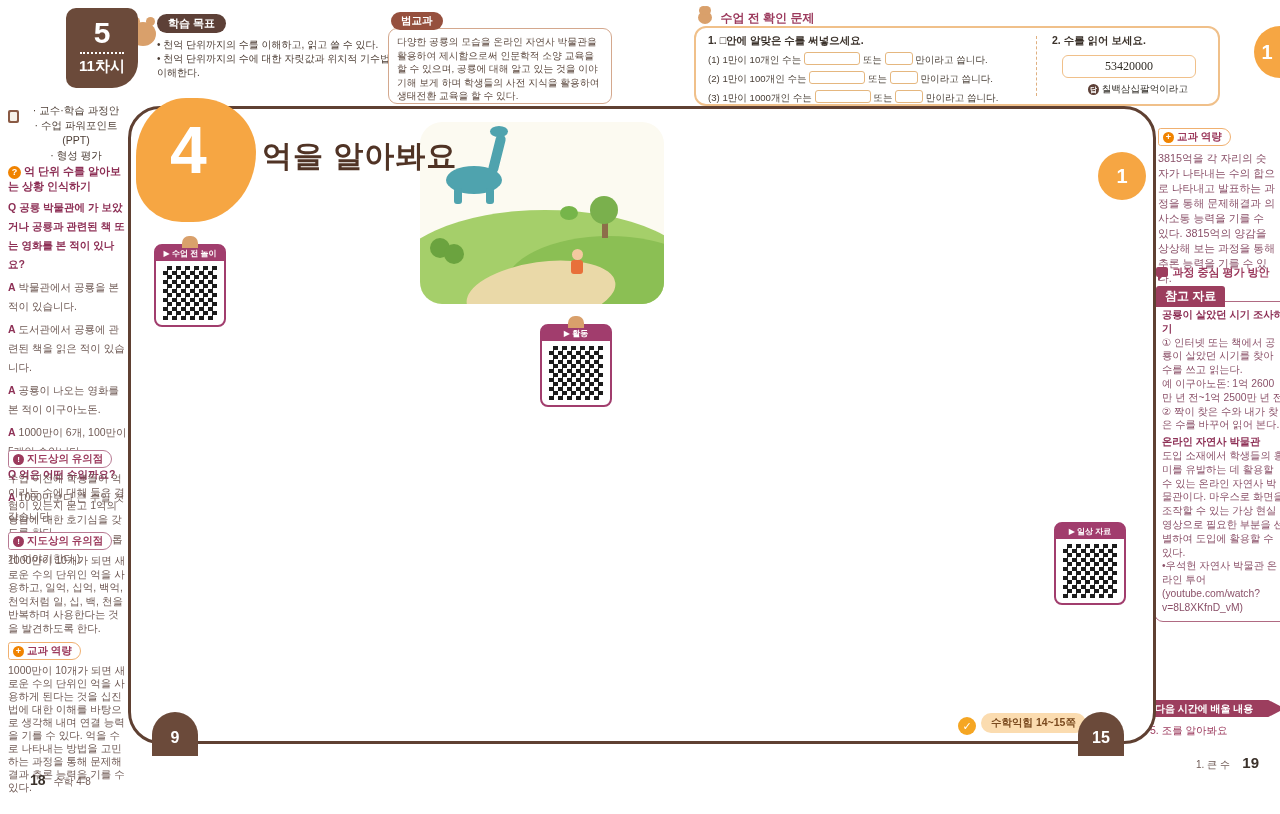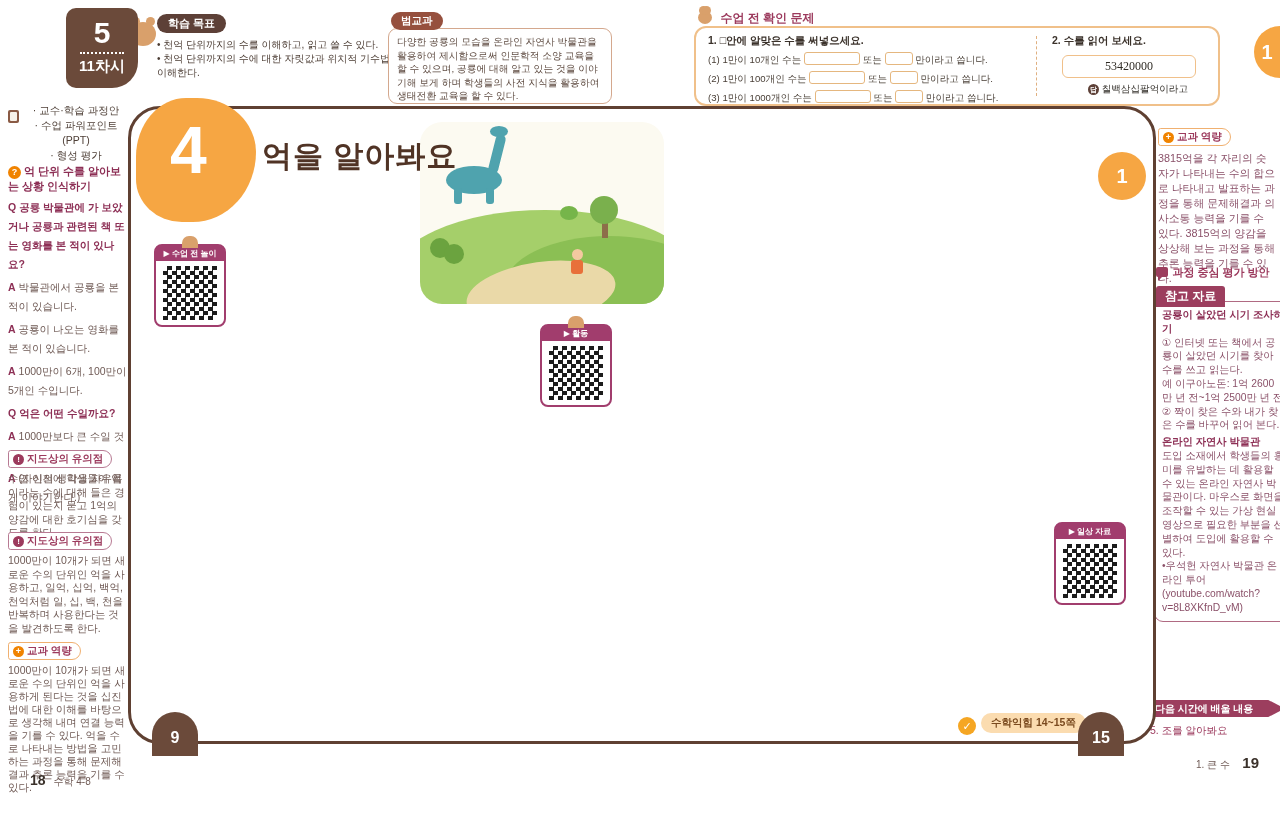--- a/index.html
+++ b/index.html
@@ -283,21 +283,22 @@
   </div>
 
   <div class="abs" style="left:8px;top:164px;width:120px;">
     <span class="q-icon">?</span>
     <span class="inq-title">억 단위 수를 알아보는 상황 인식하기</span>
   </div>
 
   <div class="abs" style="left:8px;top:198px;width:120px;">
     <div class="qa is-q"><span class="qtag">Q</span><span>공룡 박물관에 가 보았거나 공룡과 관련된 책 또는 영화를 본 적이 있나요?</span></div>
     <div class="qa"><span class="qtag">A</span><span>박물관에서 공룡을 본 적이 있습니다.</span></div>
-    <div class="qa"><span class="qtag">A</span><span>공룡이 나오는 영화를 본 적이 있습니다.</span></div>
+    <div class="qa"><span class="qtag">A</span><span>도서관에서 공룡에 관련된 책을 읽은 적이 있습니다.</span></div>
+    <div class="qa"><span class="qtag">A</span><span>공룡이 나오는 영화를 본 적이 이구아노돈.</span></div>
     <div class="qa"><span class="qtag">A</span><span>1000만이 6개, 100만이 5개인 수입니다.</span></div>
     <div class="qa is-q"><span class="qtag">Q</span><span>억은 어떤 수일까요?</span></div>
     <div class="qa"><span class="qtag">A</span><span>1000만보다 큰 수일 것 같습니다.</span></div>
     <div class="qa"><span class="qtag">A</span><span>(자신의 생각을 자유롭게 이야기한다.)</span></div>
   </div>
 
   <div class="abs" style="left:8px;top:450px;width:120px;">
     <span class="note-label"><span class="excl-icon">!</span> <span>지도상의 유의점</span></span>
     <div class="note-text">수업 이전에 학생들이 억이라는 수에 대해 들은 경험이 있는지 묻고 1억의 양감에 대한 호기심을 갖도록 한다.</div>
   </div>

